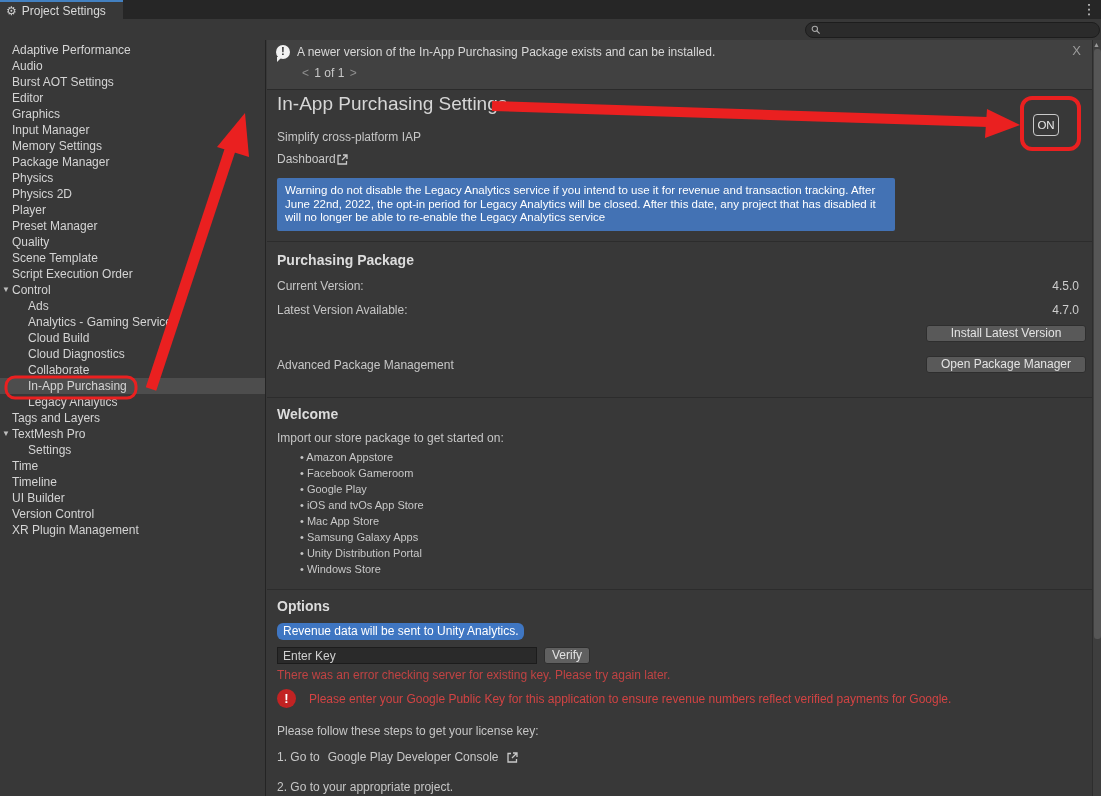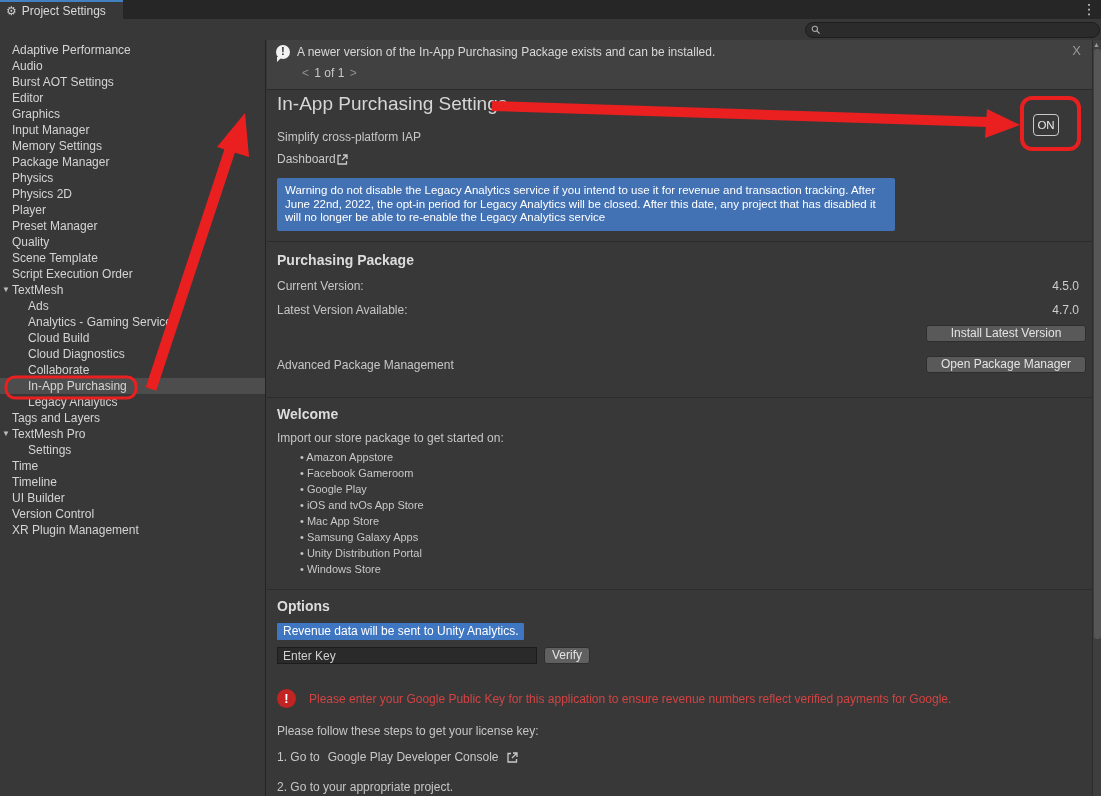--- a/index.html
+++ b/index.html
@@ -69,21 +69,21 @@
   #install-btn{right:15px;top:285px;width:160px;}
   #adv-label{left:10px;top:318px;}
   #openpm-btn{right:15px;top:316px;width:160px;}
   #welcome-head{left:10px;top:366px;}
   #welcome-intro{left:10px;top:391px;}
   #stores{left:33px;top:409px;}
   .store-row{font-size:11px;color:#c8c8c8;line-height:16px;}
   .store-row::before{content:"• ";color:#c8c8c8;}
   #options-head{left:10px;top:558px;}
   #badge{left:10px;top:583px;background:#3f76c2;color:#fff;font-size:12px;
-         padding:1px 6px 2px;border-radius:1px;}
+         padding:1px 6px 2px;border-radius:6px;}
   #key-input{position:absolute;left:10px;top:607px;width:260px;height:17px;background:#2a2a2a;
          border:1px solid #1c1c1c;color:#d0d0d0;font-size:12px;padding:0 5px;
          box-sizing:border-box;font-family:"Liberation Sans",sans-serif;}
   #verify-btn{left:277px;top:607px;width:46px;background:#606060;}
   #err1{left:10px;top:628px;font-size:12px;color:#c04343;}
   #gicon{left:10px;top:649px;width:19px;height:19px;border-radius:50%;background:#c22323;
          color:#fff;font-weight:bold;font-size:13px;text-align:center;line-height:19px;}
   #err2{left:42px;top:652px;font-size:12px;color:#d24343;}
   #steps-intro{left:10px;top:684px;}
   #step1{left:10px;top:710px;display:flex;gap:8px;align-items:center;font-size:12px;color:#c8c8c8;}
@@ -136,21 +136,21 @@
     <div class="srow l0">Package Manager</div>
     <div class="srow l0">Physics</div>
     <div class="srow l0">Physics 2D</div>
     <div class="srow l0">Player</div>
     <div class="srow l0">Preset Manager</div>
     <div class="srow l0">Quality</div>
     <div class="srow l0">Scene Template</div>
     <div class="srow l0">Script Execution Order</div>
     <div class="srow l0">
       <span class="caret">▼</span>
-      <span>TextMesh</span>
+      <span>Control</span>
     </div>
     <div class="srow l1">Ads</div>
     <div class="srow l1">Analytics - Gaming Services</div>
     <div class="srow l1">Cloud Build</div>
     <div class="srow l1">Cloud Diagnostics</div>
     <div class="srow l1">Collaborate</div>
     <div class="srow l1 selected">In-App Purchasing</div>
     <div class="srow l1">Legacy Analytics</div>
     <div class="srow l0">Tags and Layers</div>
     <div class="srow l0">
@@ -218,20 +218,21 @@
       <div class="store-row">Unity Distribution Portal</div>
       <div class="store-row">Windows Store</div>
     </div>
 
     <div class="sep" id="sep3"></div>
 
     <div class="abs sect-head" id="options-head">Options</div>
     <div class="abs" id="badge">Revenue data will be sent to Unity Analytics.</div>
     <input id="key-input" value="Enter Key" style="">
     <div class="btn" id="verify-btn">Verify</div>
+    <div class="abs" id="err1">There was an error checking server for existing key. Please try again later.</div>
     <div class="abs" id="gicon">!</div>
     <div class="abs" id="err2">Please enter your Google Public Key for this application to ensure revenue numbers reflect verified payments for Google.</div>
     <div class="abs label12" id="steps-intro">Please follow these steps to get your license key:</div>
     <div class="abs" id="step1">
       <span>1. Go to</span>
       <span>Google Play Developer Console</span>
       <svg width="13" height="13" viewBox="0 0 13 13">
         <path d="M5 2.5 H2 V11 H10.5 V8" fill="none" stroke="#c9c9c9" stroke-width="1.3"></path>
         <path d="M7 2 H11 V6 M11 2 L6 7" fill="none" stroke="#c9c9c9" stroke-width="1.3"></path>
       </svg>

